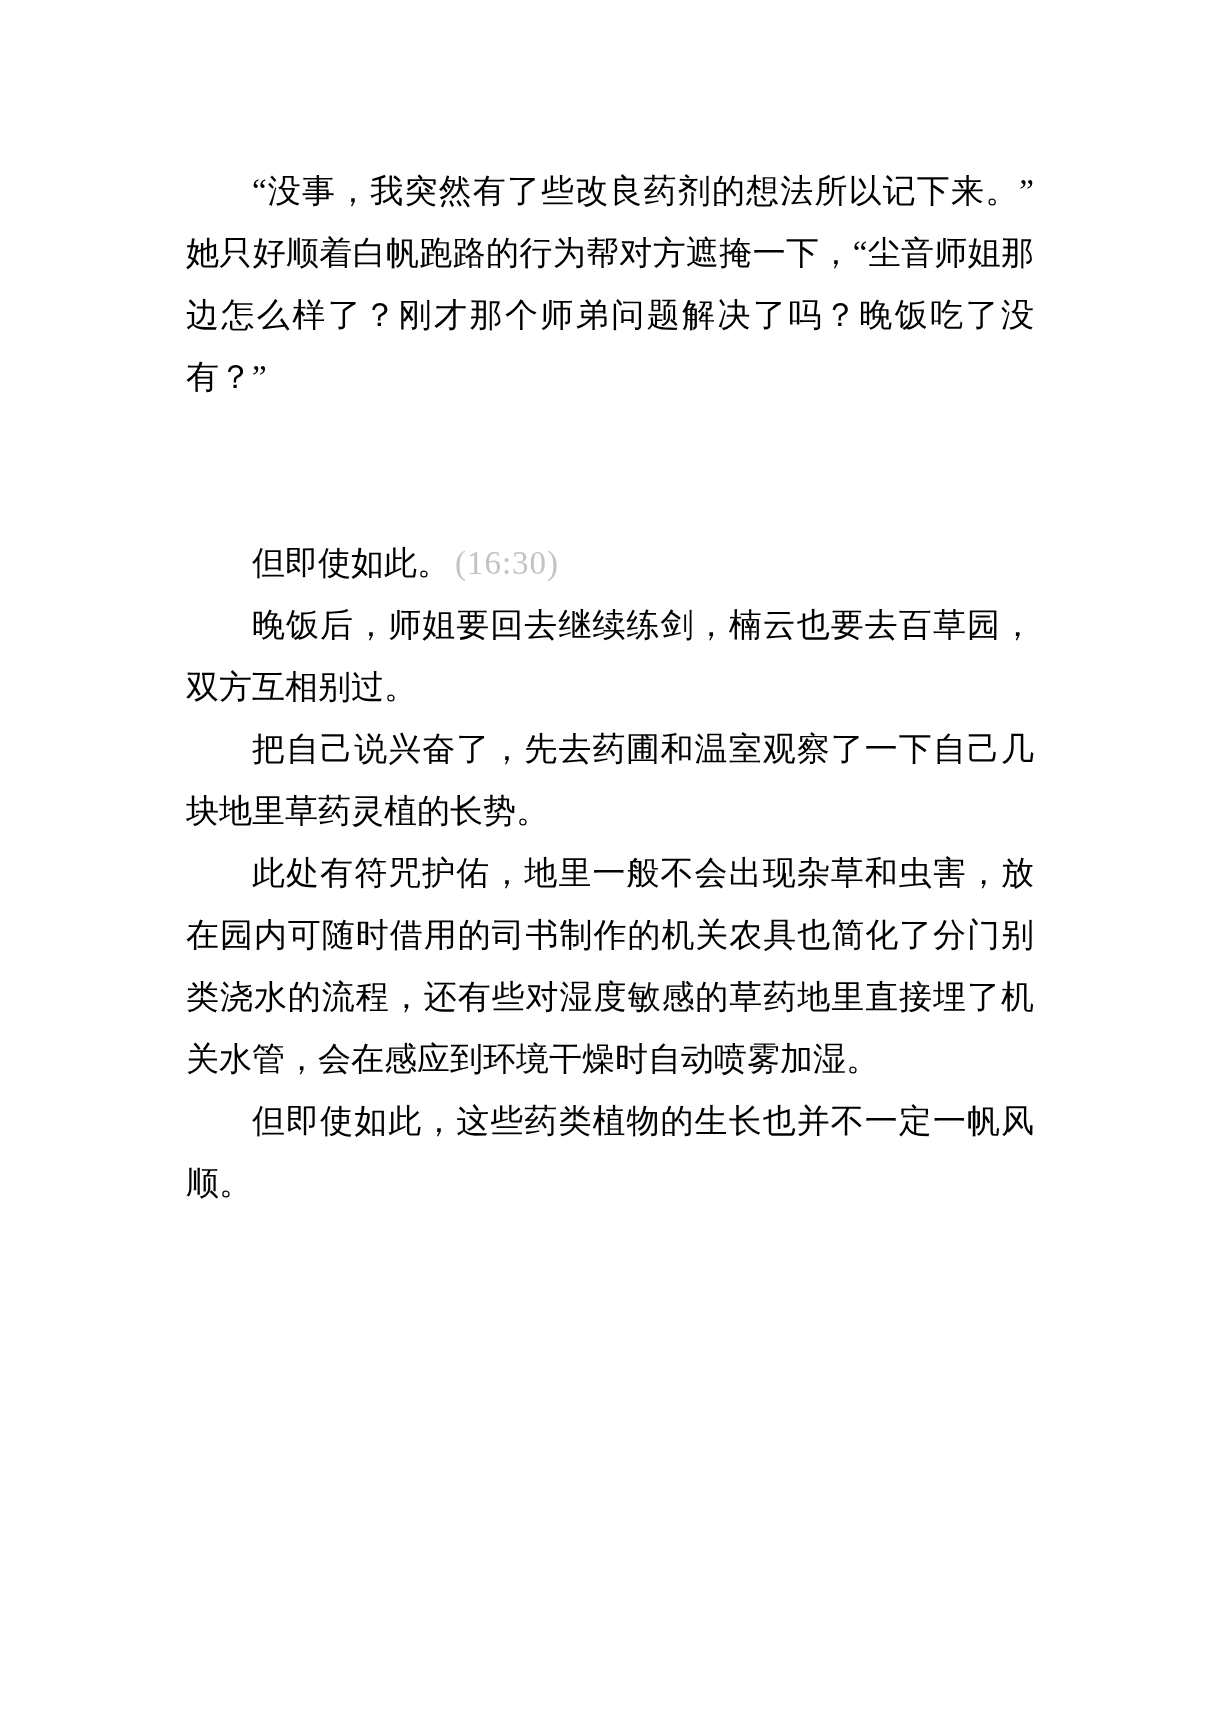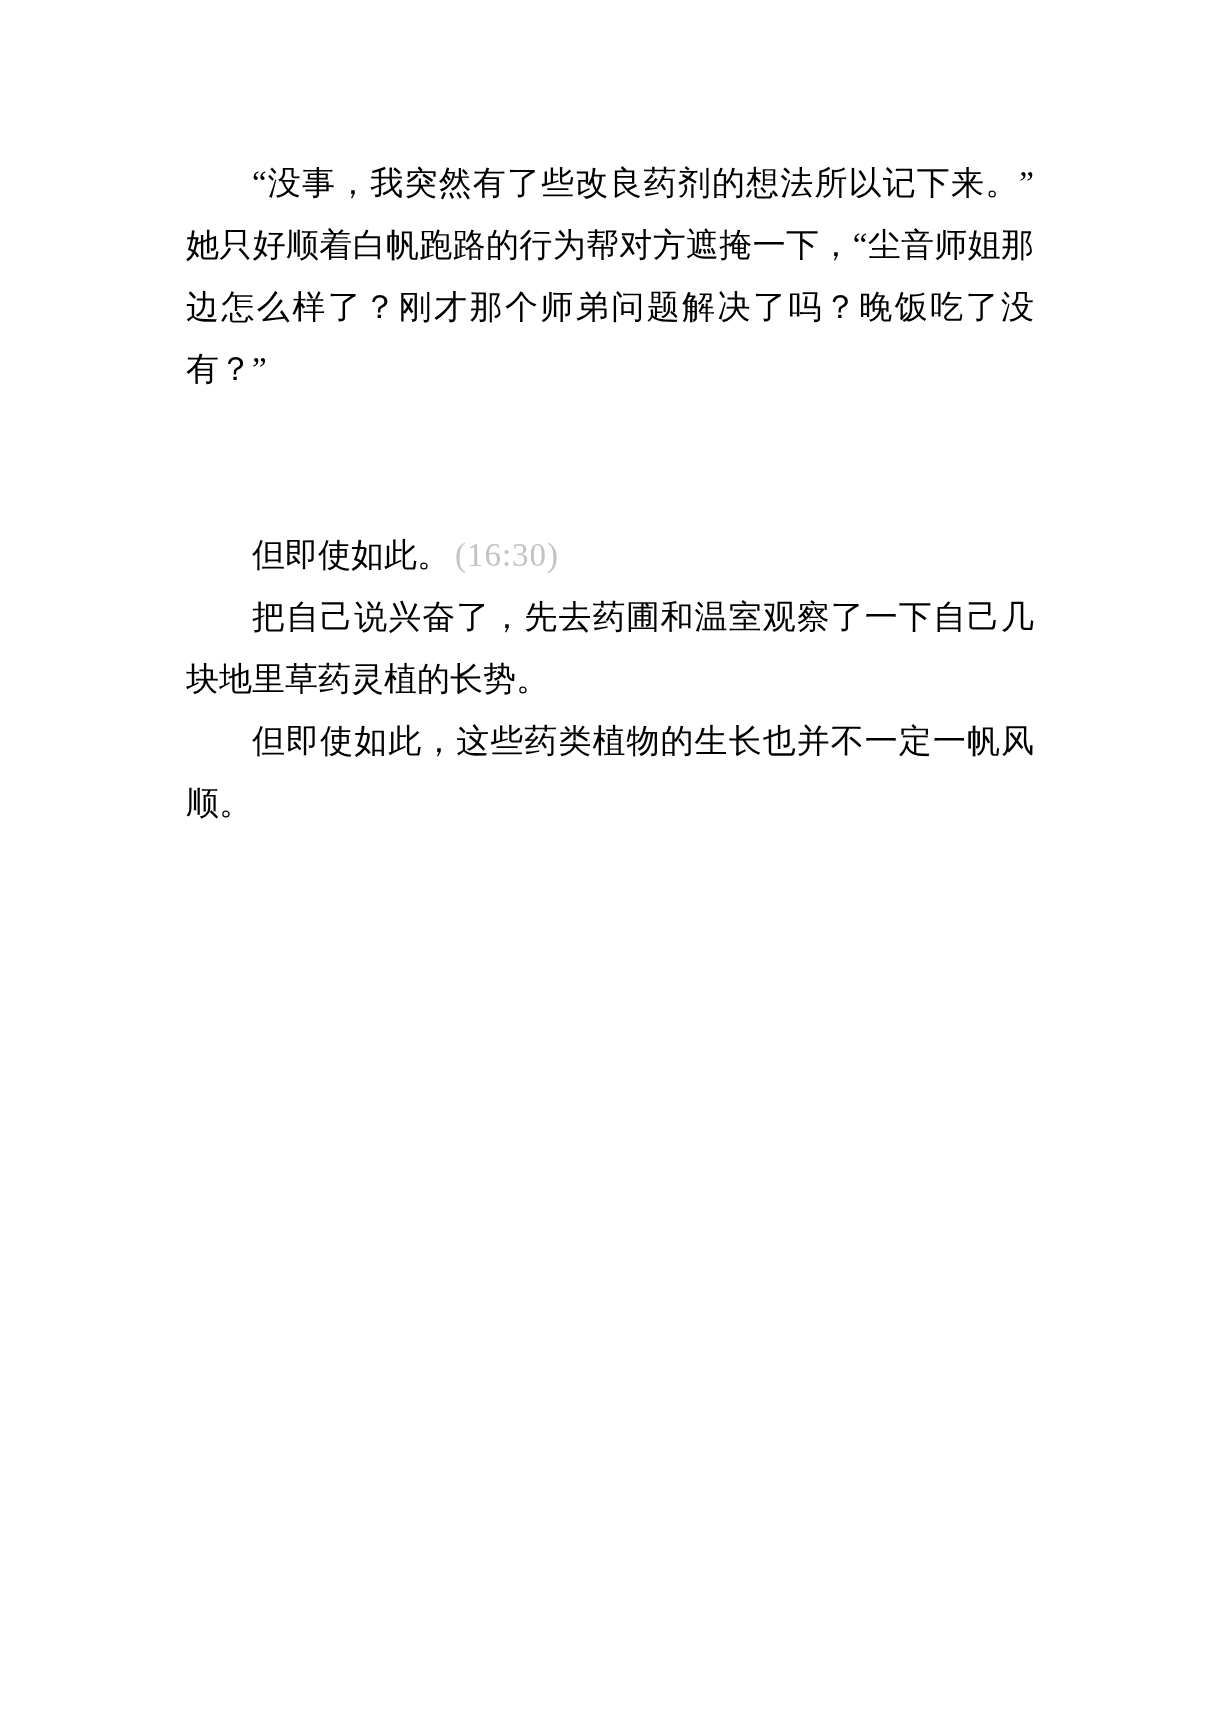--- a/index.html
+++ b/index.html
@@ -8,21 +8,21 @@
     background: #ffffff;
   }
   body {
     width: 1220px;
     height: 1712px;
     overflow: hidden;
     font-family: "Liberation Serif", "DejaVu Serif", serif;
   }
   .reader-page {
     width: 848px;
-    margin: 0 auto;
+    margin: 8px auto;
     padding-top: 152px;
     color: #000000;
     font-size: 33px;
     line-height: 62px;
     text-align: justify;
     text-justify: inter-ideograph;
   }
   .reader-page p {
     margin: 0;
     padding: 0;
@@ -44,19 +44,21 @@
 <div class="reader-page">
 
   <p>“没事，我突然有了些改良药剂的想法所以记下来。”她只好顺着白帆跑路的行为帮对方遮掩一下，“尘音师姐那边怎么样了？刚才那个师弟问题解决了吗？晚饭吃了没有？”</p>
 
 
 
   <div class="scene-break"></div>
 
   <p><span>但即使如此。</span><span class="time-annotation">(16:30)</span></p>
 
+  <p>晚饭后，师姐要回去继续练剑，楠云也要去百草园，双方互相别过。</p>
 
   <p>把自己说兴奋了，先去药圃和温室观察了一下自己几块地里草药灵植的长势。</p>
 
+  <p>此处有符咒护佑，地里一般不会出现杂草和虫害，放在园内可随时借用的司书制作的机关农具也简化了分门别类浇水的流程，还有些对湿度敏感的草药地里直接埋了机关水管，会在感应到环境干燥时自动喷雾加湿。</p>
 
   <p>但即使如此，这些药类植物的生长也并不一定一帆风顺。</p>
 
 </div>
 
 </body></html>

